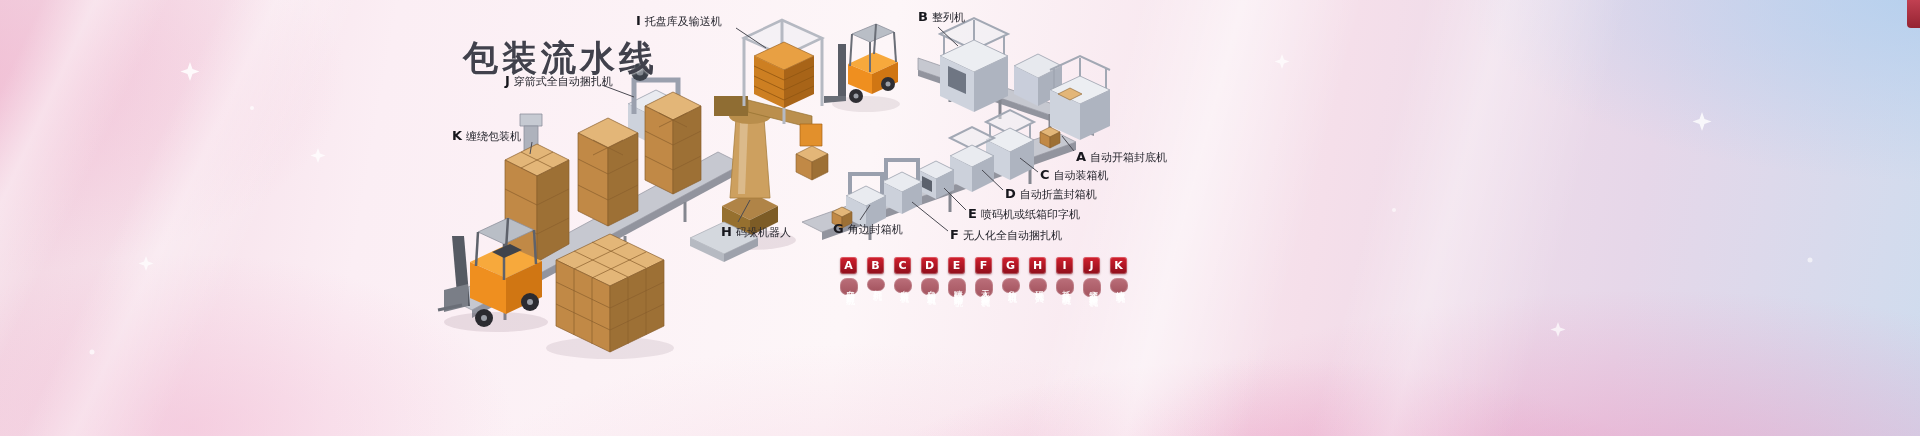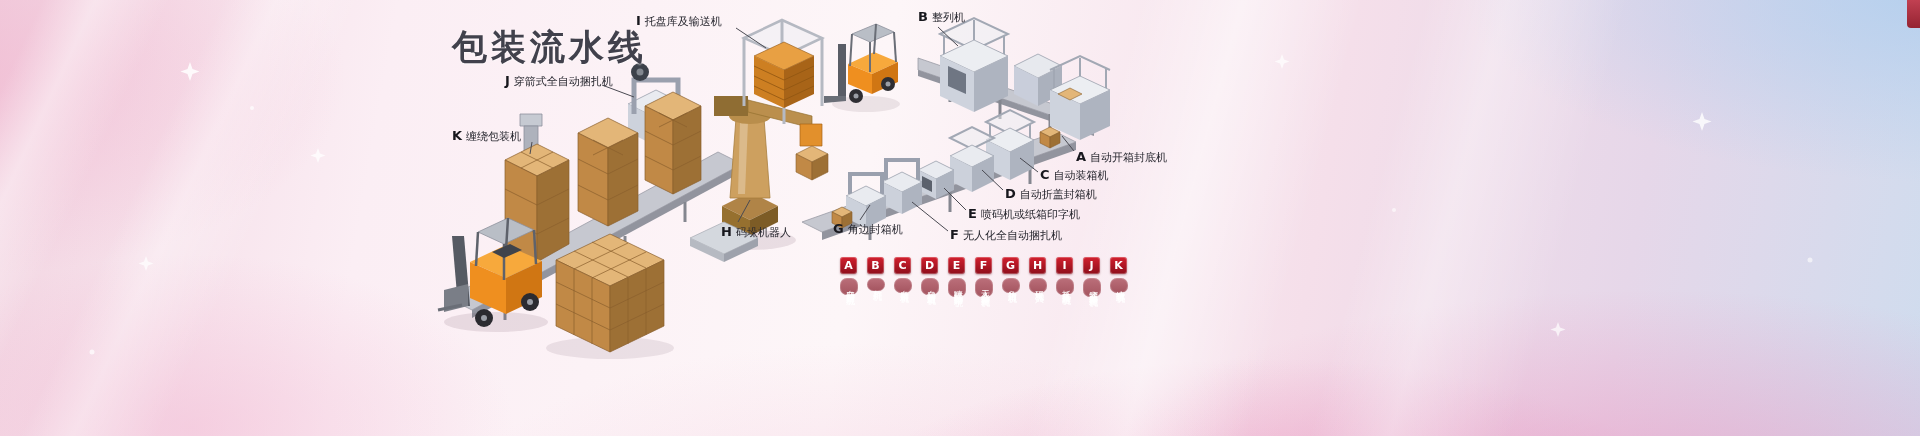--- a/index.html
+++ b/index.html
@@ -21,21 +21,21 @@
   .sheen{
     position:absolute; inset:0; pointer-events:none;
     background:
       linear-gradient(115deg, transparent 2%, rgba(255,255,255,.45) 4.5%, transparent 8%,
                       transparent 10.5%, rgba(255,255,255,.35) 13%, transparent 17%),
       linear-gradient(105deg, transparent 56%, rgba(255,255,255,.5) 61%, transparent 67%),
       linear-gradient(105deg, transparent 70%, rgba(255,255,255,.35) 74%, transparent 80%);
   }
   .illus,.leaders{position:absolute; left:0; top:0;}
   .title{
-    position:absolute; left:448px; top:20px; margin:4px;
+    position:absolute; left:448px; top:20px; margin:15px;
     font-size:35px; font-weight:800; letter-spacing:4px; color:#41414c;
     text-shadow:0 1px 2px rgba(255,255,255,.65);
   }
   .mlabel{position:absolute; display:flex; align-items:baseline; gap:4px; white-space:nowrap;}
   .mlabel b{font-size:13px; font-weight:800; color:#17171d;}
   .mlabel span{font-size:11px; color:#26262e;}
   .legend{position:absolute; left:840px; top:257px; display:flex; gap:10px;}
   .lg-col{display:flex; flex-direction:column; align-items:center; width:17px;}
   .lg-badge{
     width:17px; height:17px; border-radius:3px; flex:0 0 auto;

